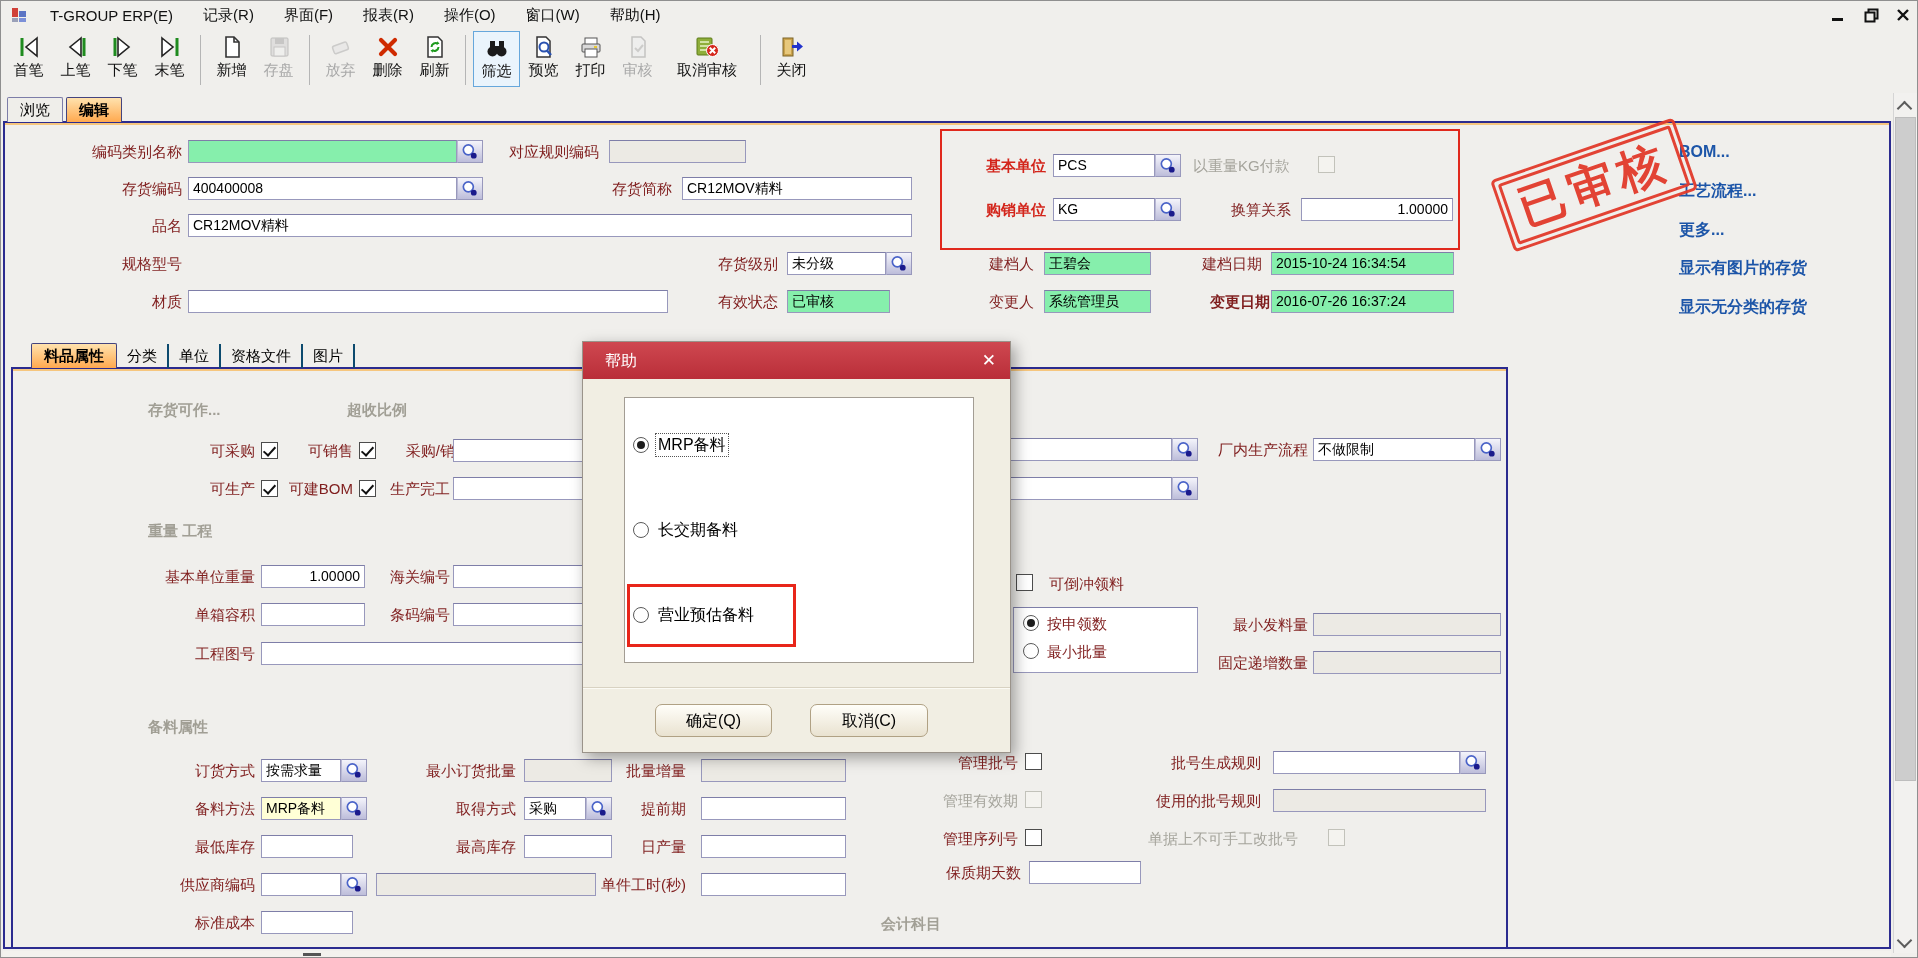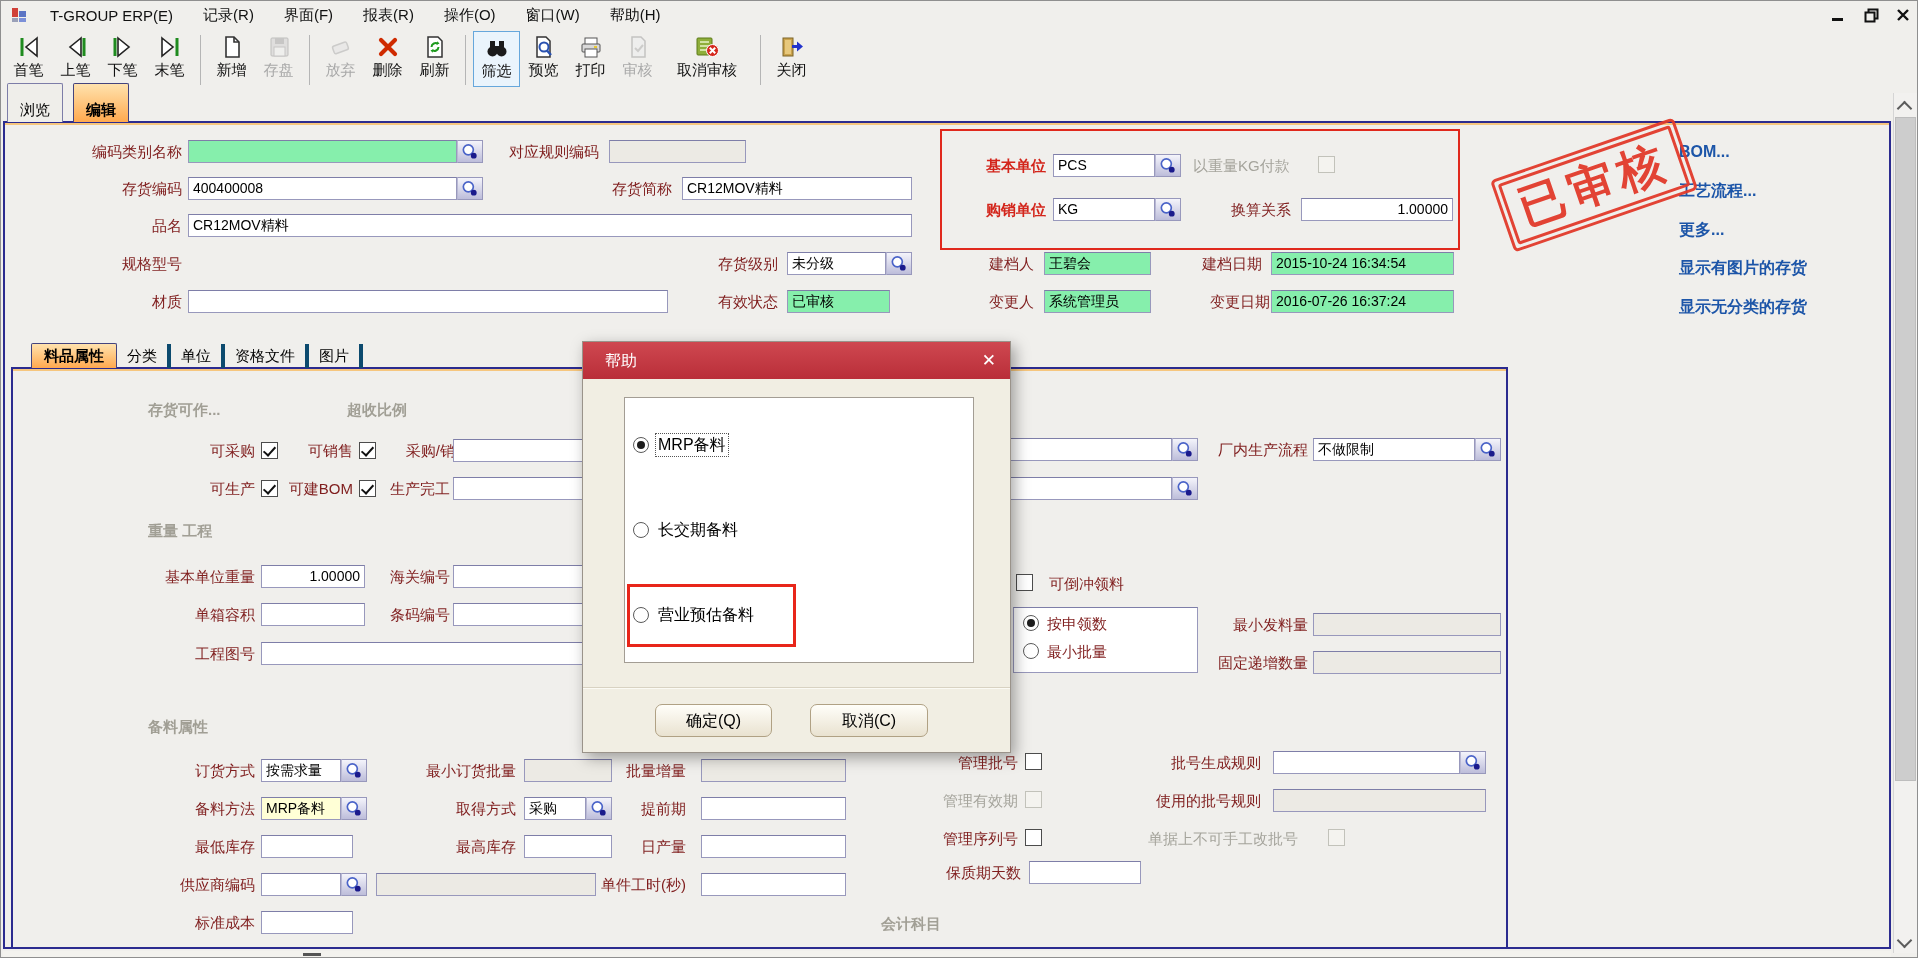--- a/index.html
+++ b/index.html
@@ -12,24 +12,24 @@
   .toolbar{position:absolute;left:0;top:28px;width:100%;height:65px;display:flex;align-items:flex-start;padding:2px 0 0 4px;box-sizing:border-box;}
   .tbtn{display:flex;flex-direction:column;align-items:center;min-width:47px;height:56px;font-size:15px;color:#111;padding:2px 2px 0;box-sizing:border-box;cursor:pointer;}
   .tbtn .ticon{width:28px;height:28px;display:flex;align-items:center;justify-content:center;}
   .tbtn.disabled{color:#a8a8a8;}
   .tbtn.disabled svg{opacity:.5;}
   .tbtn.active{border:1px solid #66a7dc;background:#eaf4fc;}
   .tsep{width:1px;background:#b5b5b5;height:50px;margin:4px 7px 0;}
 
   
   .tabstrip{position:absolute;left:6px;top:95px;height:26px;display:flex;align-items:flex-end;z-index:4;}
-  .tab{padding:17px 12px 2px;border:1px solid #7d7da8;border-bottom:none;background:#efeeea;font-size:15px;margin-right:10px;border-radius:2px 2px 0 0;cursor:pointer;}
+  .tab{padding:3px 12px 2px;border:1px solid #7d7da8;border-bottom:none;background:#efeeea;font-size:15px;margin-right:3px;border-radius:2px 2px 0 0;cursor:pointer;}
   .tab.active{background:linear-gradient(#ffe2ae,#ffa94f);font-weight:bold;border-color:#44447e;}
   .subtabstrip{position:absolute;left:30px;top:341px;height:26px;display:flex;align-items:flex-end;z-index:4;}
-  .stab{padding:3px 10px 2px;font-size:15px;border-right:4px solid #0c4a6e;cursor:pointer;white-space:nowrap;}
+  .stab{padding:3px 10px 2px;font-size:15px;border-right:2px solid #0c4a6e;cursor:pointer;white-space:nowrap;}
   .stab.active{border:1px solid #44447e;border-bottom:none;background:linear-gradient(#ffe2ae,#ffa94f);font-weight:bold;border-radius:2px 2px 0 0;padding:3px 12px 2px;}
 
   .panel{position:absolute;border:2px solid #2b2b8f;background:#f0efec;box-sizing:border-box;z-index:1;}
   .accent{position:absolute;left:0;top:0;width:100%;height:2px;background:#f6c67e;}
 
   
   .lbl{position:absolute;font-size:15px;line-height:23px;text-align:right;color:#7f1d1d;white-space:nowrap;z-index:2;}
   .lbl.lft{text-align:left;}
   .lbl.red{color:#d3251b;font-weight:bold;}
   .lbl.gry{color:#a5a49c;}
@@ -330,21 +330,21 @@
     </div>
   <div class="lbl" style="left:1195px;top:197px;width:95px;">换算关系</div>
   <div class="fld num" style="left:1300px;top:197px;width:152px;">1.00000</div>
 
   <div class="lbl" style="left:950px;top:251px;width:83px;">建档人</div>
   <div class="fld ro" style="left:1043px;top:251px;width:107px;">王碧会</div>
   <div class="lbl" style="left:1160px;top:251px;width:101px;">建档日期</div>
   <div class="fld ro" style="left:1270px;top:251px;width:183px;">2015-10-24 16:34:54</div>
   <div class="lbl" style="left:950px;top:289px;width:83px;">变更人</div>
   <div class="fld ro" style="left:1043px;top:289px;width:107px;">系统管理员</div>
-  <div class="lbl" style="left:1168px;top:289px;width:101px;">变更日期</div>
+  <div class="lbl" style="left:1168px;top:289px;width:101px;font-weight:bold;">变更日期</div>
   <div class="fld ro" style="left:1270px;top:289px;width:183px;">2016-07-26 16:37:24</div>
 
   <div class="stamp">
       <div class="stamp-inner">已审核</div>
     </div>
   <div class="lnk" style="left:1678px;top:142px;">BOM...</div>
   <div class="lnk" style="left:1678px;top:180px;">工艺流程...</div>
   <div class="lnk" style="left:1678px;top:219px;">更多...</div>
   <div class="lnk" style="left:1678px;top:257px;">显示有图片的存货</div>
   <div class="lnk" style="left:1678px;top:296px;">显示无分类的存货</div>

